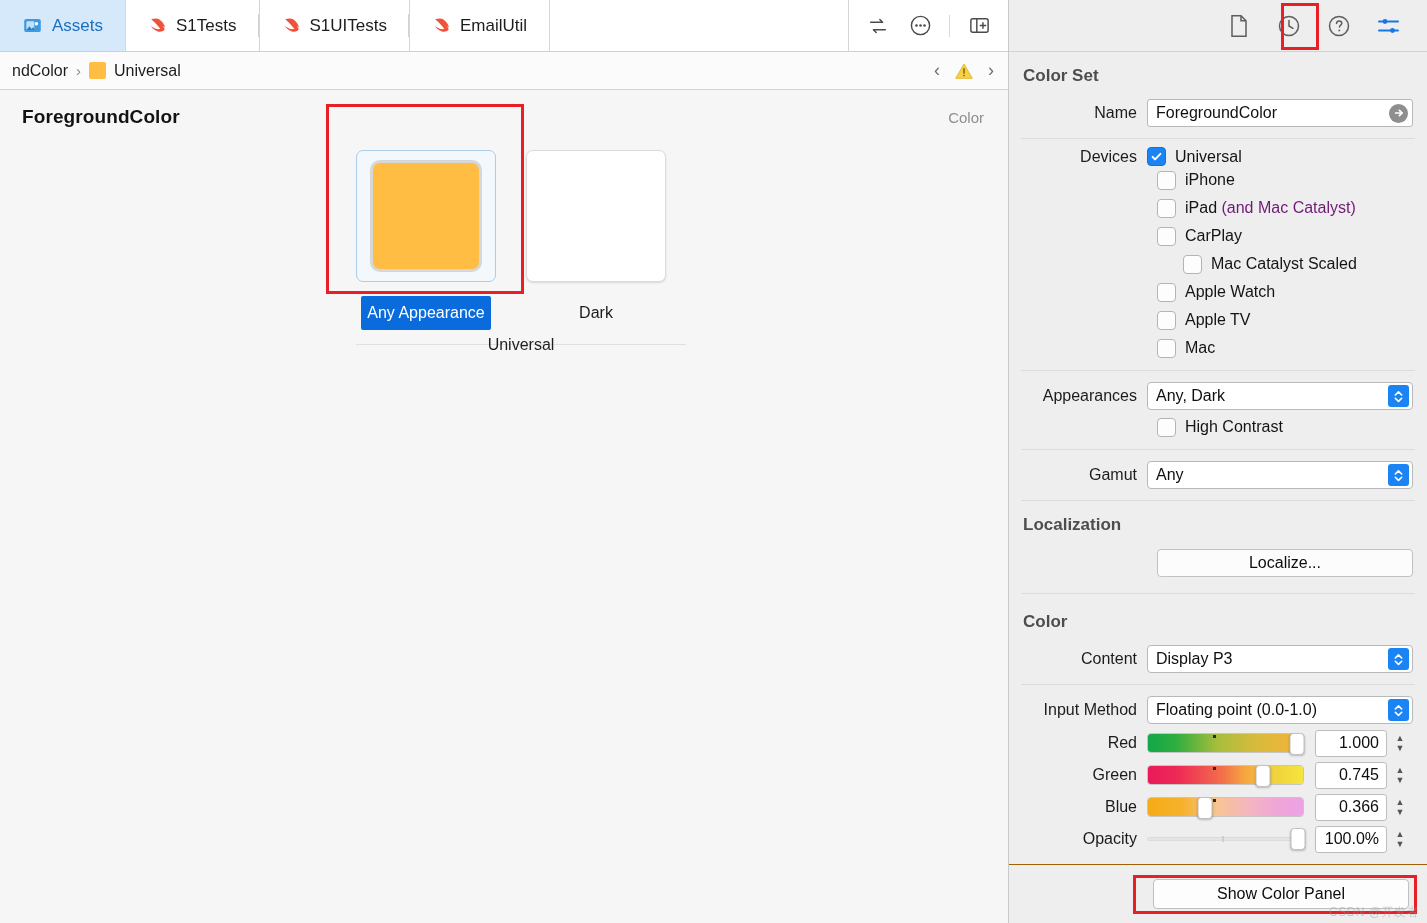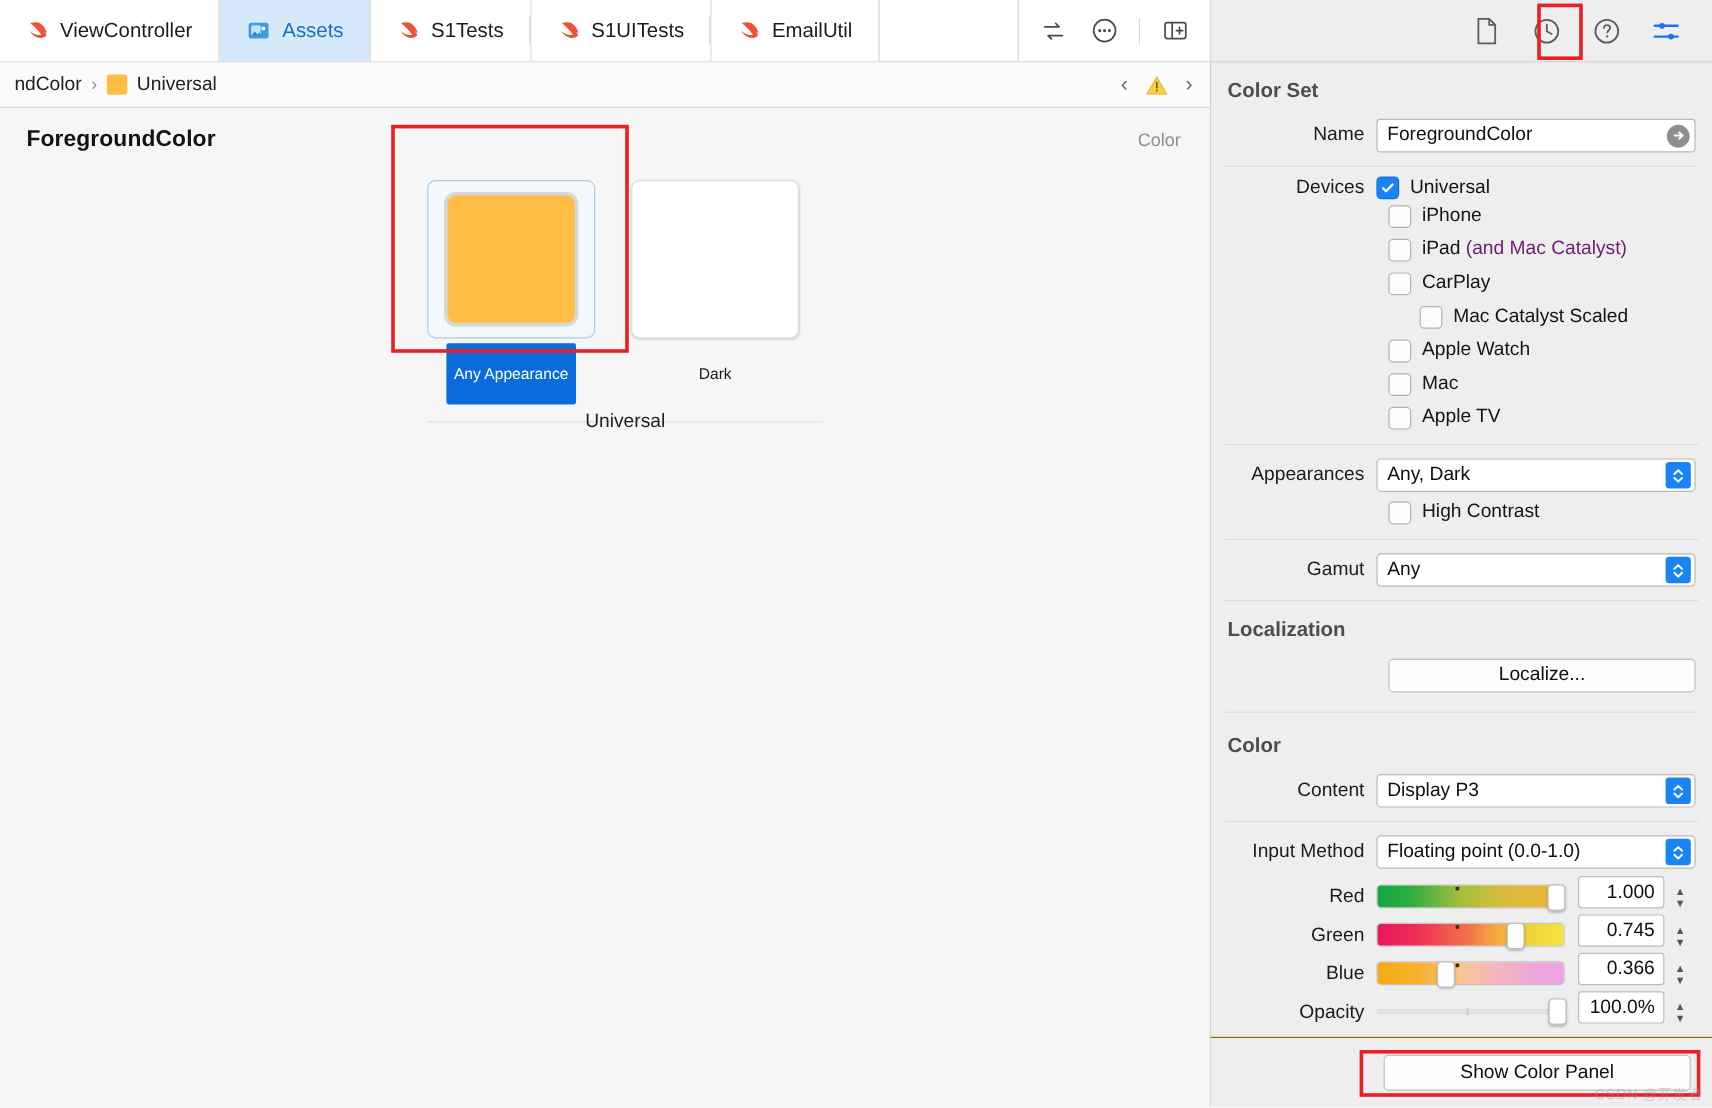--- a/index.html
+++ b/index.html
@@ -79,21 +79,21 @@
     display: flex; align-items: center; justify-content: center;
   }
   .swatch-cell.selected .swatch-box {
     border: 1px solid #a9cdea; background: #f3f8fd;
     box-shadow: none; padding: 8px;
   }
   .swatch-inner {
     width: 112px; height: 112px; border-radius: 10px;
     background: #ffbe43; border: 3px solid #d7d7d7;
   }
-  .swatch-label { margin-top: 4px; font-size: 13px; color: #1b1b1b; padding: 18px 6px; border-radius: 2px; }
+  .swatch-label { margin-top: 14px; font-size: 16px; color: #1b1b1b; padding: 8px 6px; border-radius: 2px; }
   .swatch-cell.selected .swatch-label { background: #0a6cdc; color: #ffffff; }
   .group-label-wrap { padding-left: 356px; margin-top: 14px; width: 360px; }
   .group-divider { height: 1px; background: #e0e0e0; width: 330px; }
   .group-label { text-align: center; font-size: 16px; color: #1f1f1f; margin-top: -9px; width: 330px; }
 
   
   .redbox { position: absolute; border: 3px solid #e81f27; pointer-events: none; }
 
   
   .inspector { width: 418px; height: 923px; background: #eeeeee; display: flex; flex-direction: column; }
@@ -140,21 +140,21 @@
     display: flex; align-items: center; justify-content: center;
   }
   .cb.on { background: #1b84f5; border-color: #1273e0; }
   .chk-label { font-size: 16px; color: #141414; }
   .chk-label .muted { color: #701a75; }
 
   .devices-first { display: flex; align-items: center; }
   .devices-first .lbl { width: 138px; }
 
   
-  .slider-row { display: flex; align-items: flex-end; padding: 2px 12px 2px 0; min-height: 32px; }
+  .slider-row { display: flex; align-items: center; padding: 2px 12px 2px 0; min-height: 32px; }
   .sl-lbl { width: 138px; text-align: right; padding-right: 10px; font-size: 16px; color: #1a1a1a; flex: none; }
   .track {
     position: relative; width: 157px; height: 20px; border-radius: 4px; flex: none;
     border: 1px solid #c5c5c5; overflow: visible;
   }
   .track .grad { position: absolute; inset: 0; border-radius: 3px; }
   .track.plain { border: none; height: 20px; width: 157px; background: transparent; }
   .track.plain .bar {
     position: absolute; left: 0; right: 0; top: 8px; height: 4px; border-radius: 2px; background: #e4e4e4;
     border: 1px solid #dcdcdc;
@@ -201,26 +201,20 @@
 </head>
 <body>
 
 <div id="app">
 
   <div class="editor">
 
     <div class="tabbar">
       <div class="tabs-wrap">
 
-        <div class="tab plain">
-          <svg class="swift-ico" viewBox="0 0 24 24">
-            <path d="M4 4c5 4.5 9 8.5 11.6 12.1C12.6 17.7 7.8 16 3.6 12.4c1.8 3.4 5 6.2 9 7.1 2.2.5 4.6.3 6.5-.7.9-.5 1.6-1.2 2-2.1-.5-1.6-1.6-3.1-2.9-4.4 1.1.7 2.2 1.6 3.2 2.6-.4-4.3-3.6-8.4-7.4-10.9C11.3 2.7 7.7 3.2 4 4z" fill="#f05138"></path>
-          </svg>
-          <span>ViewController</span>
-        </div>
 
         <div class="tab active">
           <svg class="assets-ico" viewBox="0 0 24 24">
             <rect x="2.5" y="4.5" width="19" height="15" rx="2.5" fill="#3f9ae0"></rect>
             <rect x="5" y="7" width="9" height="10" rx="1.5" fill="#bfe2f8"></rect>
             <circle cx="16.5" cy="10" r="2" fill="#ffffff"></circle>
             <path d="M5 17l3.5-4.2L11 16l2-2.2 1.3 3.2z" fill="#2a7fc4"></path>
           </svg>
           <span>Assets</span>
         </div>
@@ -406,26 +400,26 @@
         <div class="chk-label">Mac Catalyst Scaled</div>
       </div>
 
       <div class="check-row">
         <div class="cb"></div>
         <div class="chk-label">Apple Watch</div>
       </div>
 
       <div class="check-row">
         <div class="cb"></div>
+        <div class="chk-label">Apple TV</div>
+      </div>
+
+      <div class="check-row">
+        <div class="cb"></div>
         <div class="chk-label">Mac</div>
-      </div>
-
-      <div class="check-row">
-        <div class="cb"></div>
-        <div class="chk-label">Apple TV</div>
       </div>
 
       <div class="hr"></div>
 
       <div class="row">
         <div class="lbl">Appearances</div>
         <div class="popup">
           <span>Any, Dark</span>
           <span class="popup-arrows">
             <svg width="11" height="15" viewBox="0 0 11 15" fill="none" stroke="#ffffff" stroke-width="1.6" stroke-linecap="round" stroke-linejoin="round">

